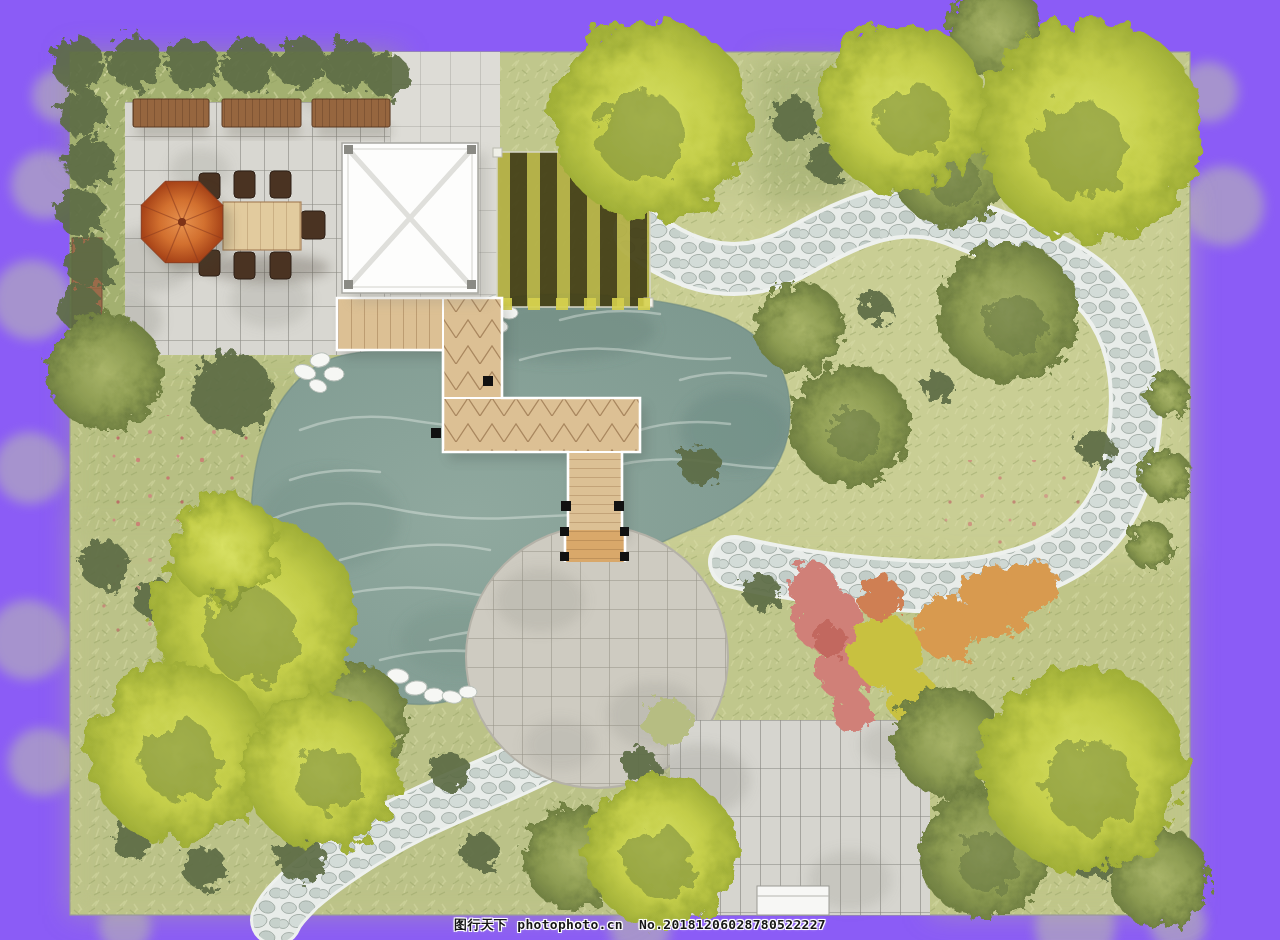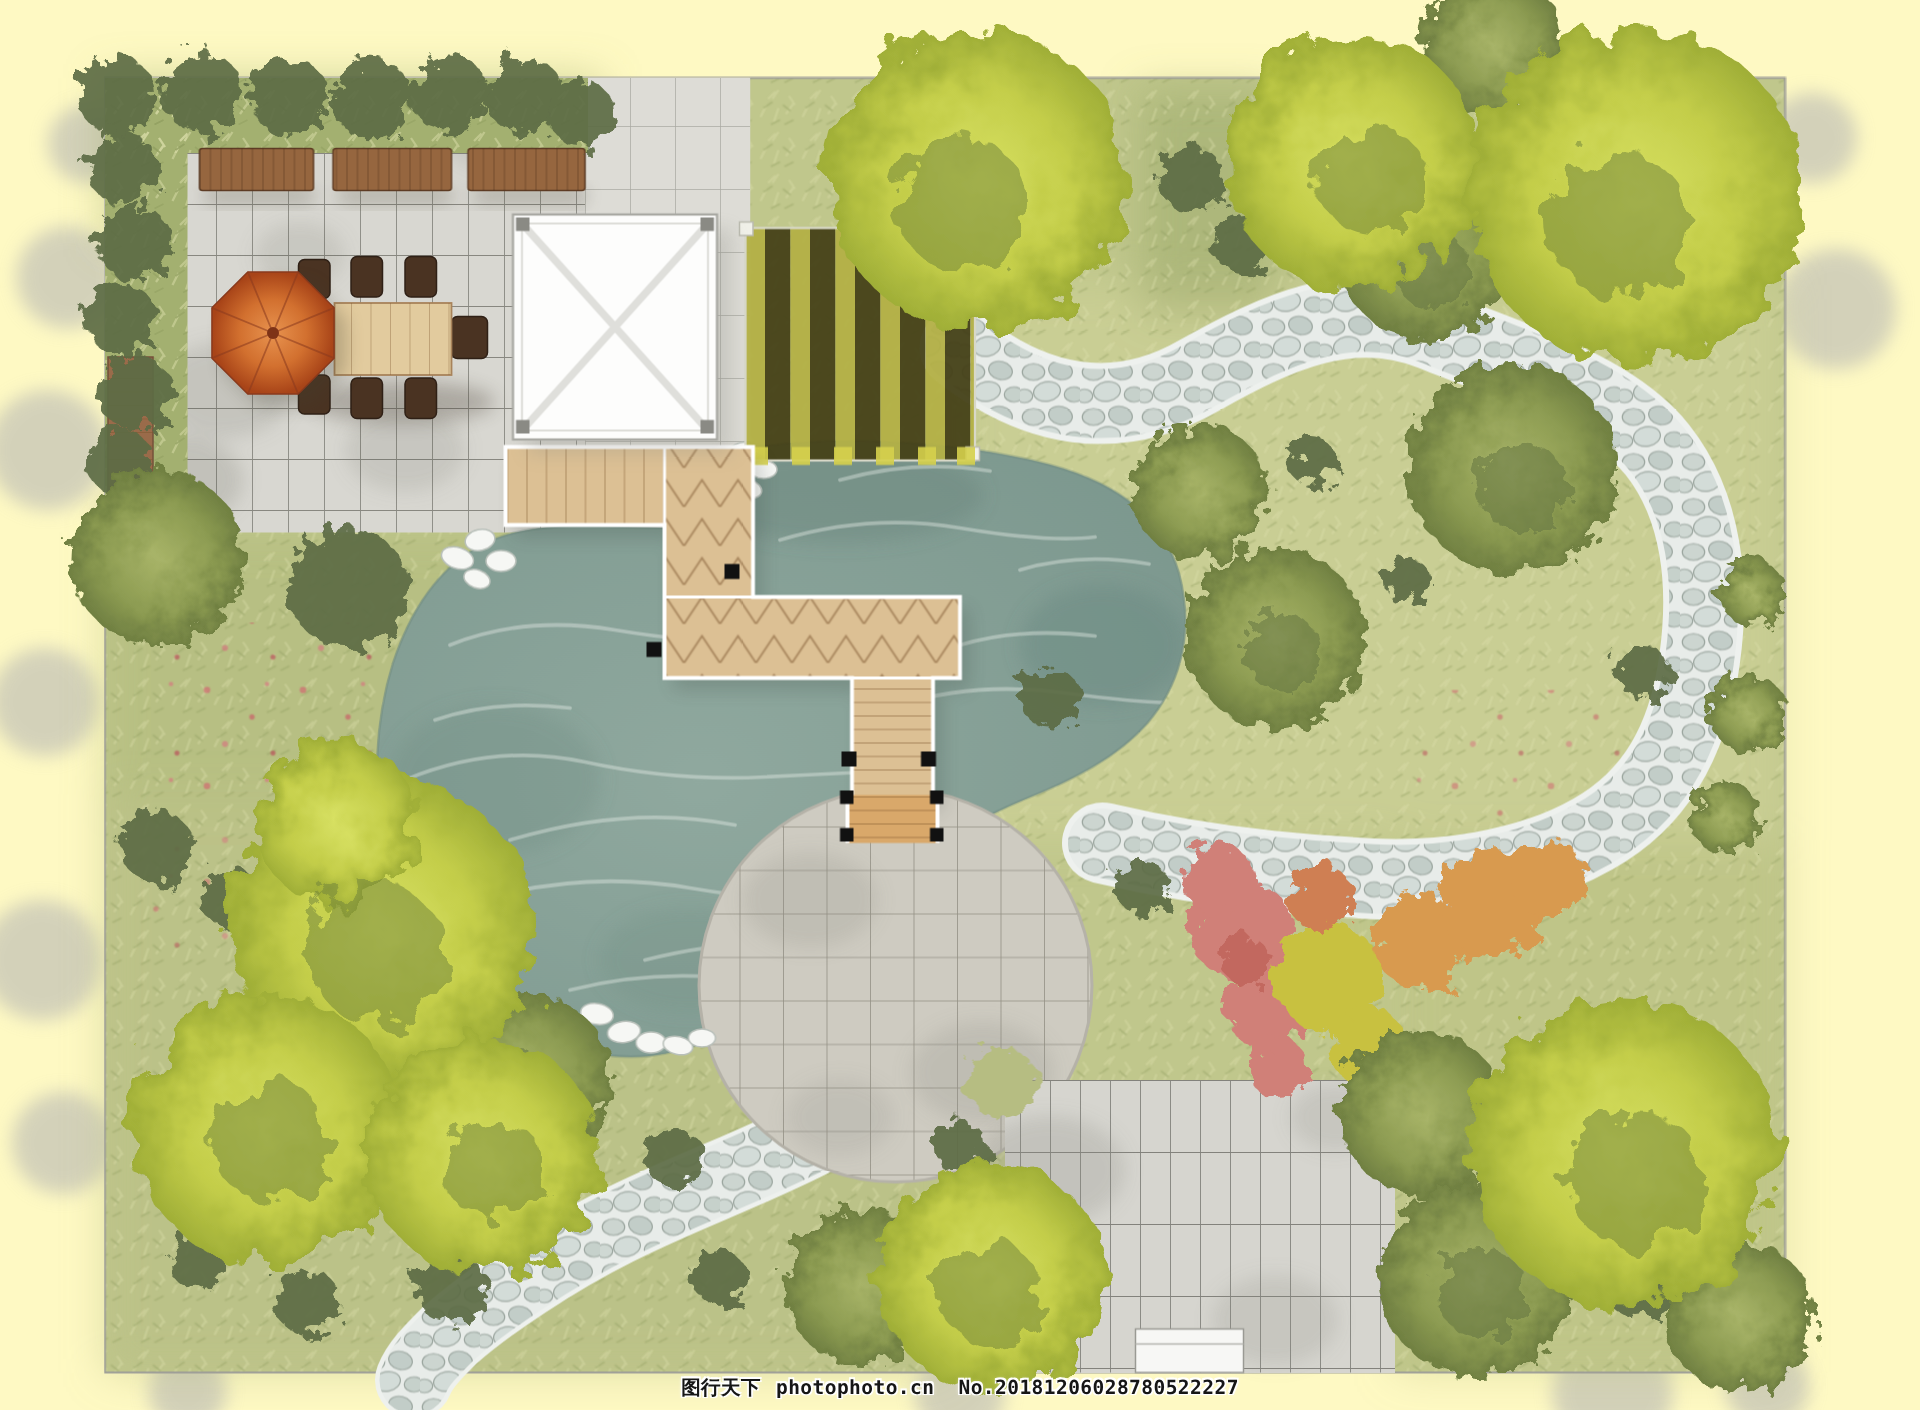--- a/index.html
+++ b/index.html
@@ -1,16 +1,16 @@
 <!DOCTYPE html>
 <html><head>
 <meta charset="utf-8">
 <style>
   html,body{margin:0;padding:0;background:#ffffff;}
-  .stage{position:relative;width:1280px;height:940px;background:#fef9c3;overflow:hidden;
+  .stage{position:relative;width:1280px;height:940px;background:#8b5cf6;overflow:hidden;
          font-family:"DejaVu Sans",sans-serif;}
   .stage svg{position:absolute;left:0;top:0;}
   .watermark{position:absolute;left:0;right:0;top:916px;text-align:center;
     font-family:"DejaVu Sans Mono","DejaVu Sans",monospace;font-weight:bold;
     font-size:13px;letter-spacing:.3px;color:#161616;
     text-shadow:-1px -1px 0 #fff,1px -1px 0 #fff,-1px 1px 0 #fff,1px 1px 0 #fff,0 0 3px #fff;}
   .watermark .wm-site{margin-right:10px;}
   .watermark .wm-url{margin-right:16px;}
 </style>
 </head>

